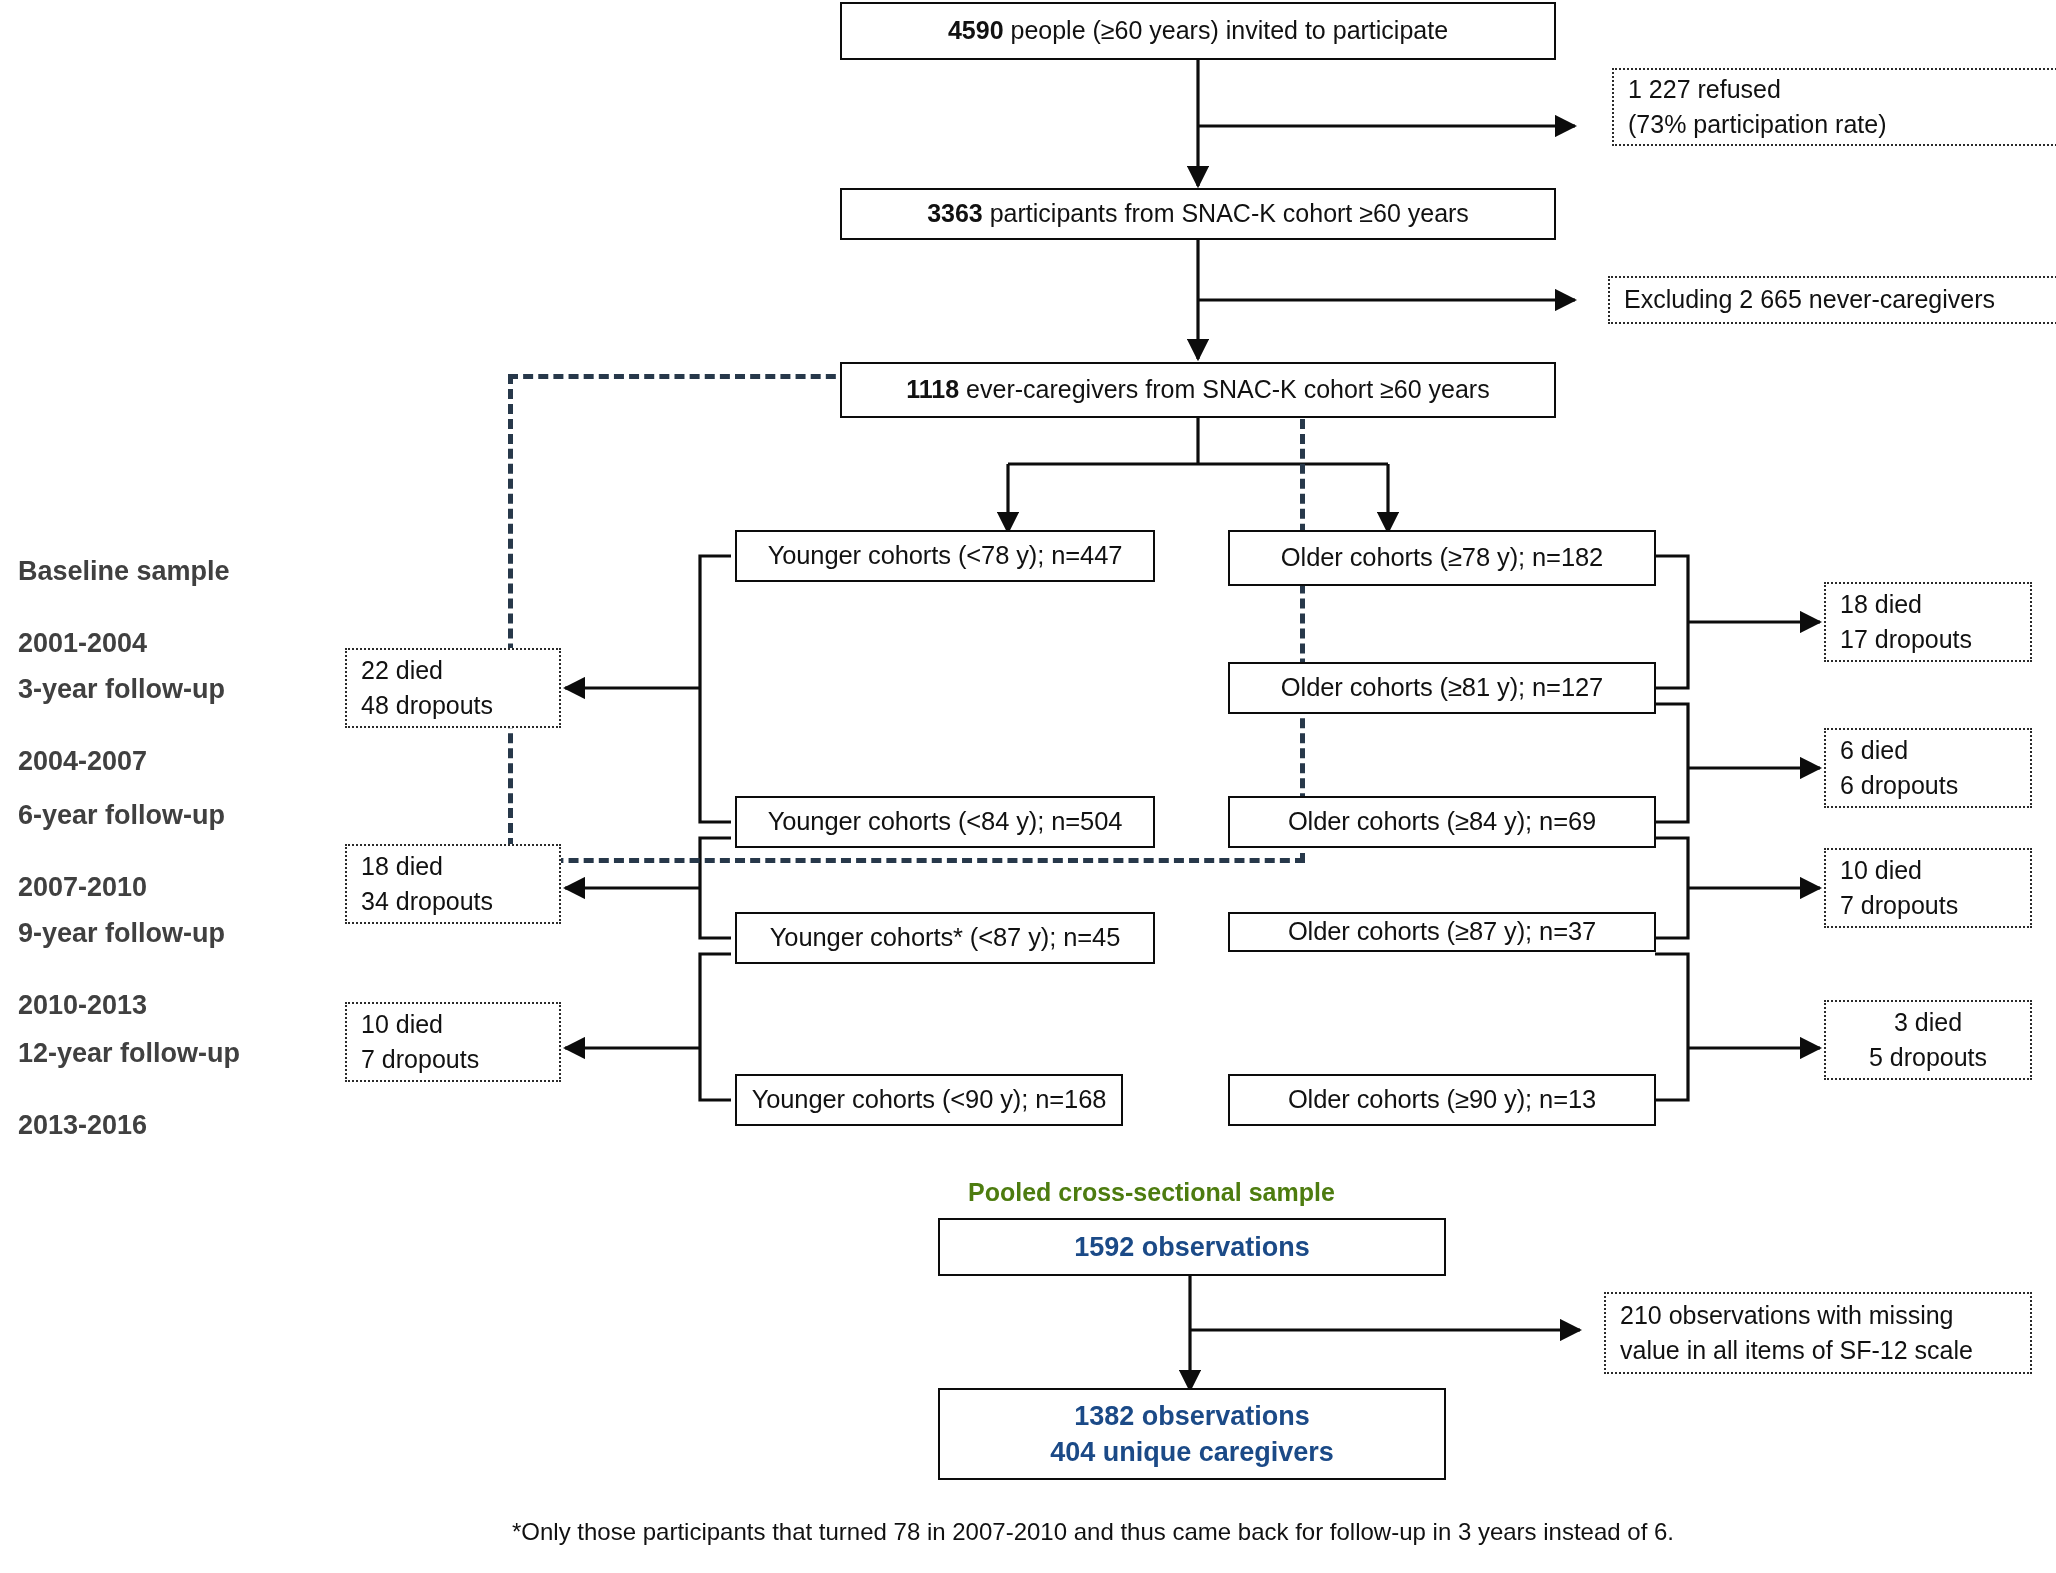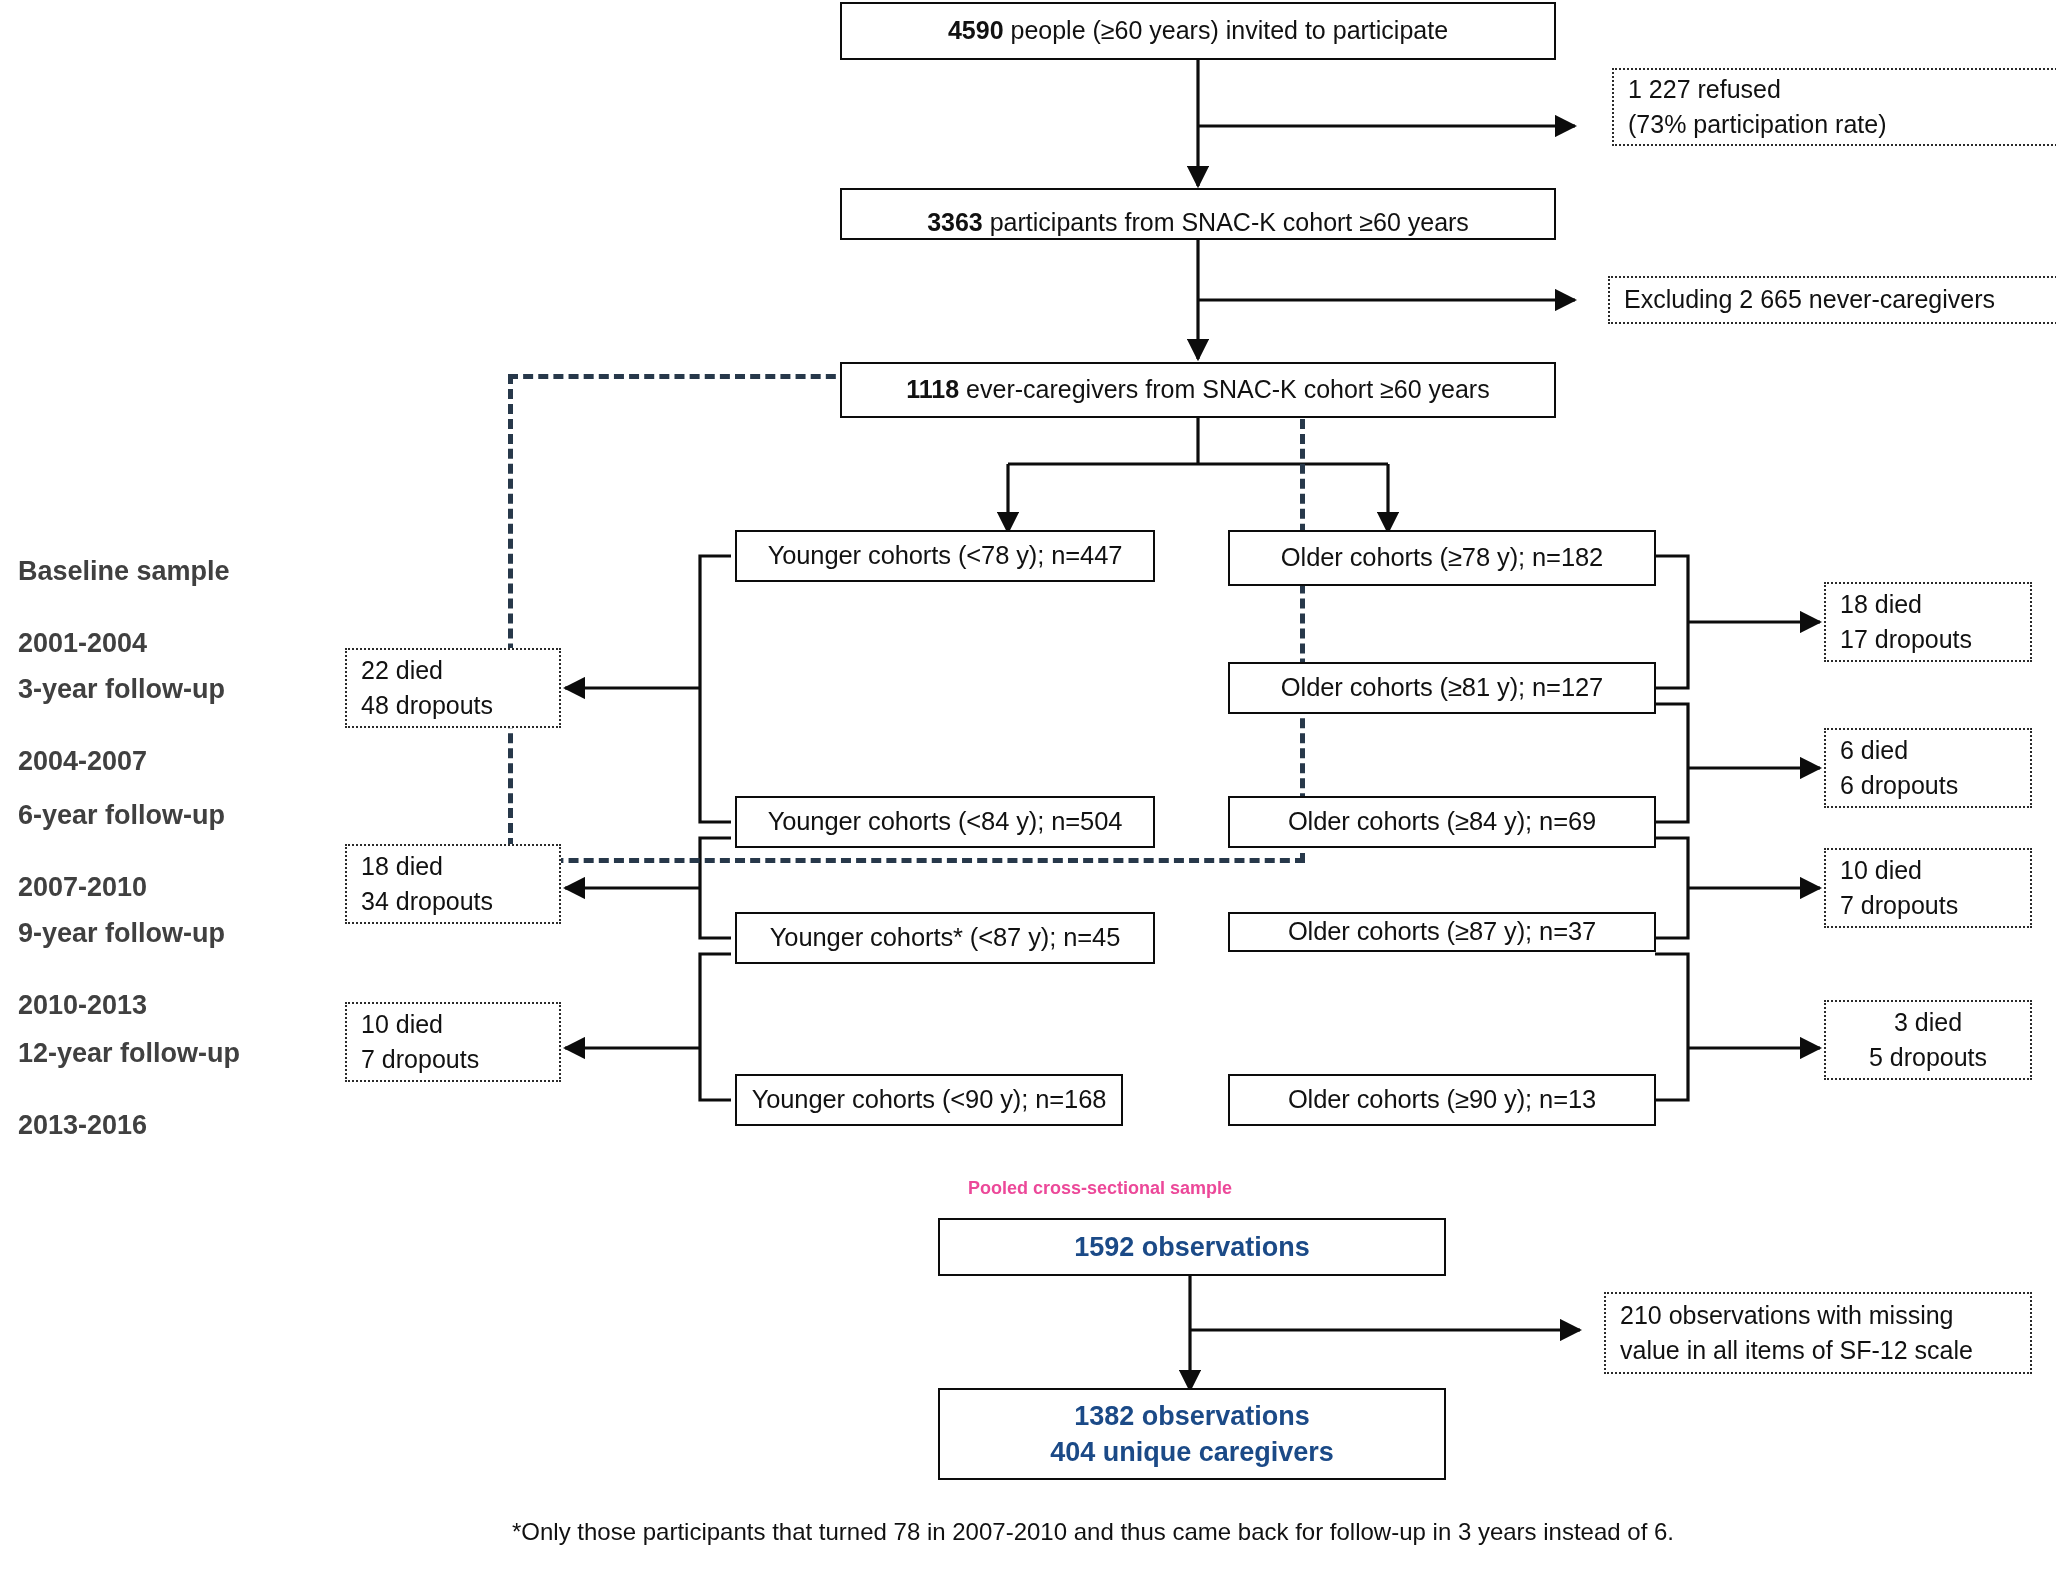--- a/index.html
+++ b/index.html
@@ -80,23 +80,23 @@
     height: 489px;
     box-sizing: border-box;
     border: 5px dashed #27384a;
     z-index: 1;
     background: transparent;
   }
 
   
   .blue-title {
     position: absolute;
-    font-size: 18px;
+    font-size: 25px;
     font-weight: bold;
-    color: #ec4899;
+    color: #4d7c0f;
     z-index: 3;
     white-space: nowrap;
   }
   .bluebox {
     position: absolute;
     box-sizing: border-box;
     border: 2.5px solid #0c0c0c;
     background: #ffffff;
     display: flex;
     flex-direction: column;
@@ -175,21 +175,21 @@
 
   <div class="solidbox" style="left:840px; top:2px; width:716px; height:58px;">
     <span><span class="bold">4590</span><span> people (≥60 years) invited to participate</span></span>
   </div>
 
   <div class="dottedbox" style="left:1612px; top:68px; width:516px; height:78px;">
     <div>1 227 refused</div>
     <div>(73% participation rate)</div>
   </div>
 
-  <div class="solidbox" style="left:840px; top:188px; width:716px; height:52px;align-items:flex-end;">
+  <div class="solidbox" style="left:840px; top:188px; width:716px; height:52px;">
     <span><span class="bold">3363</span><span> participants from SNAC-K cohort ≥60 years</span></span>
   </div>
 
   <div class="dottedbox center-text" style="left:1608px; top:276px; width:452px; height:48px;">
     <div>Excluding 2 665 never-caregivers</div>
   </div>
 
   <div class="solidbox" style="left:840px; top:362px; width:716px; height:56px;">
     <span><span class="bold">1118</span><span> ever-caregivers from SNAC-K cohort ≥60 years</span></span>
   </div>

